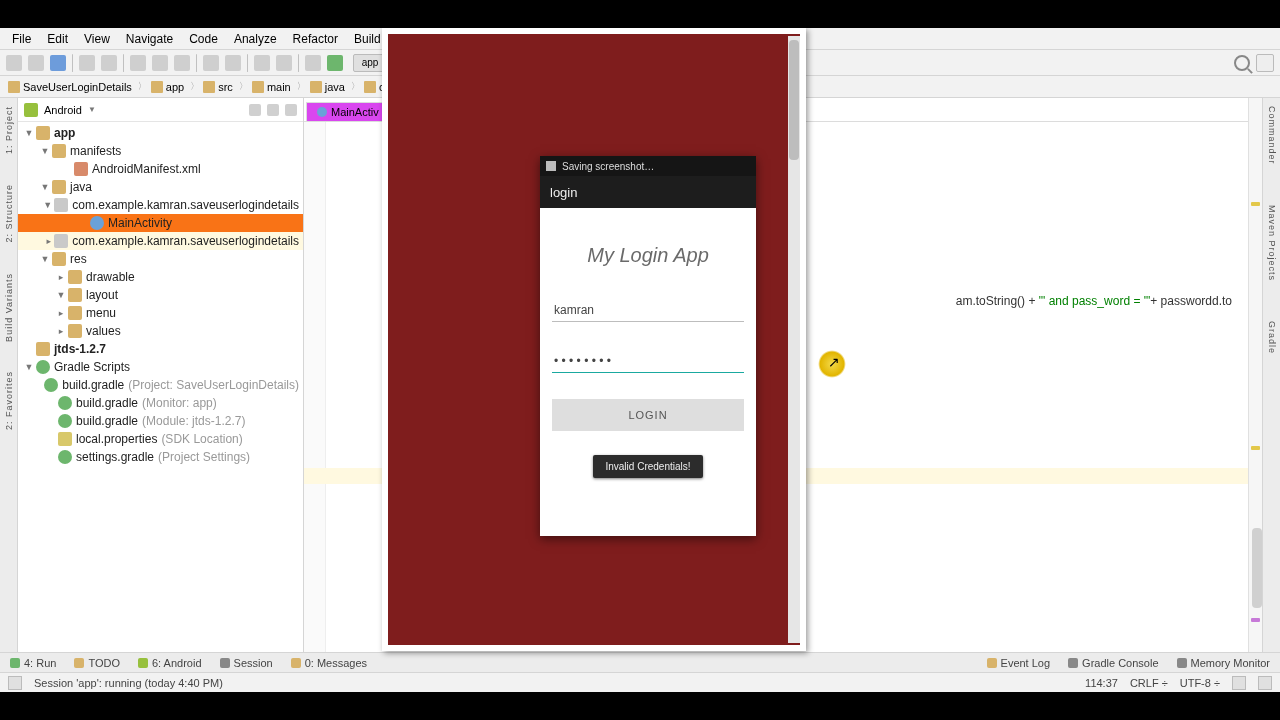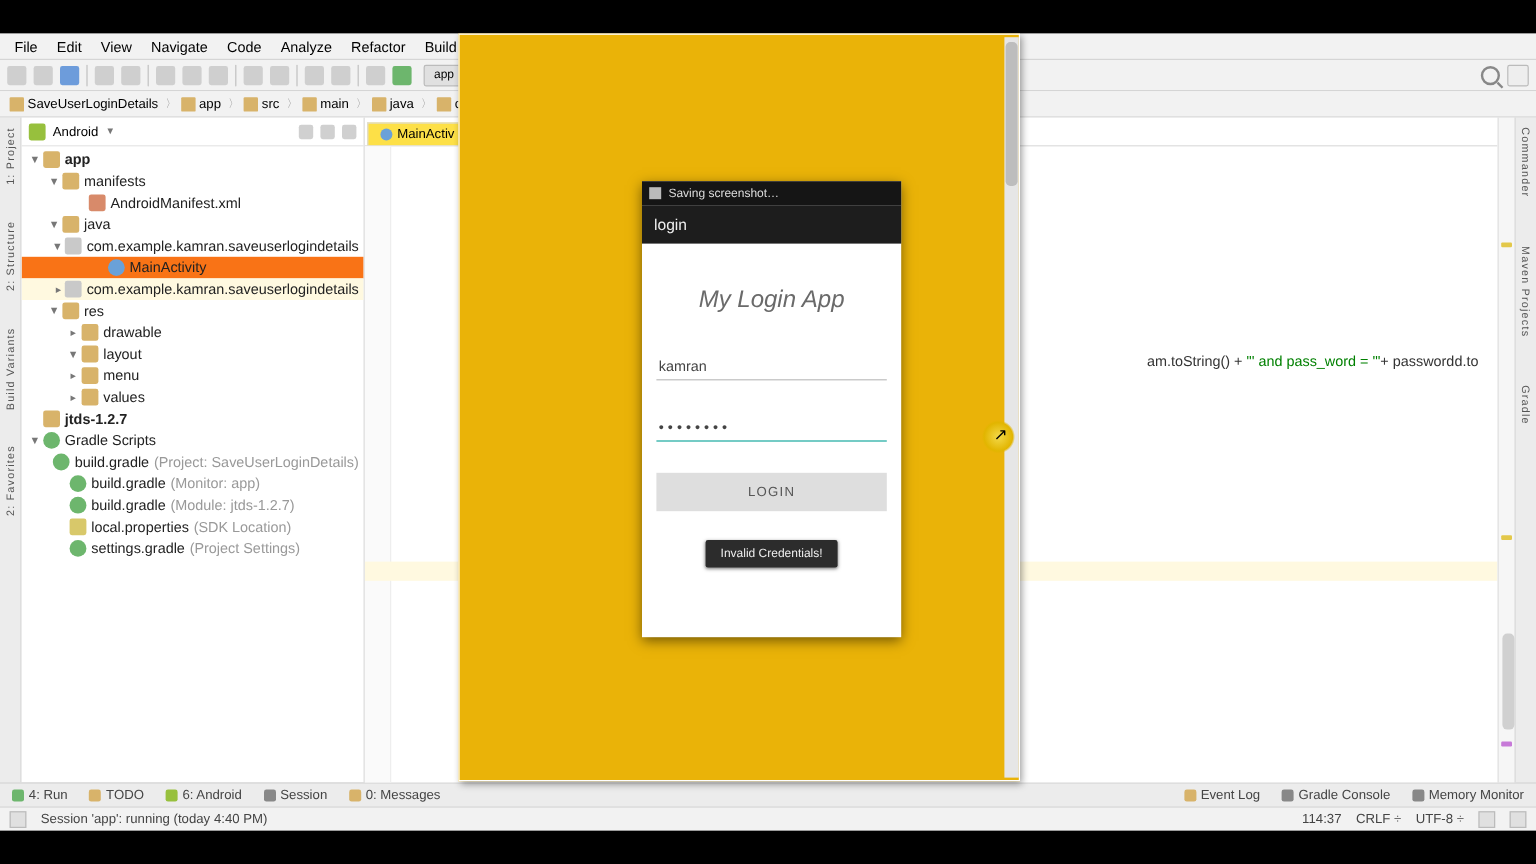--- a/index.html
+++ b/index.html
@@ -59,21 +59,21 @@
 .tree .ic.pkg    { background:#c9c9c9; }
 .tree .ic.java   { background:#6aa1d8; border-radius:50%; }
 .tree .ic.xml    { background:#d88a6a; }
 .tree .ic.gradle { background:#6db66d; border-radius:50%; }
 .tree .ic.prop   { background:#d8c86a; }
 .tree .muted { color:#999; margin-left:4px; }
 
 
 .editor { flex:1; background:#fff; position:relative; overflow:hidden; }
 .editor .tabs { height:24px; border-bottom:1px solid #dcdcdc; display:flex; align-items:flex-end; padding-left:2px; font-size:11px; }
-.editor .tab { background:#fde047; border:1px solid #dcdcdc; border-bottom:none; padding:3px 10px; display:flex; align-items:center; gap:4px; }
+.editor .tab { background:#d946ef; border:1px solid #dcdcdc; border-bottom:none; padding:3px 10px; display:flex; align-items:center; gap:4px; }
 .editor .tab .ic { width:10px;height:10px;background:#6aa1d8;border-radius:50%; }
 .editor .code-line { position:absolute; top:196px; right:16px; font-family:Consolas,monospace; font-size:12px; color:#333; white-space:nowrap; }
 .editor .code-line .str { color:#008000; }
 .editor .hl-band { position:absolute; top:370px; left:0; right:0; height:16px; background:#fff9e0; }
 .editor .gutterstrip { position:absolute; left:0; top:24px; bottom:0; width:22px; border-right:1px solid #eee; background:#fafafa; }
 
 
 .rstrip { width:14px; background:#f6f6f6; border-left:1px solid #e0e0e0; position:relative; }
 .rstrip .m { position:absolute; left:2px; right:2px; height:4px; border-radius:1px; }
 .rstrip .m.y { background:#e3c84a; }
@@ -93,22 +93,22 @@
 .bottom-tools .bt .i.ms { background:#d8b36a; }
 .bottom-tools .spacer { flex:1; }
 
 
 .status-bar { height:20px; background:#f2f2f2; border-top:1px solid #d5d5d5; display:flex; align-items:center; font-size:11px; padding:0 8px; gap:12px; color:#444; }
 .status-bar .spacer { flex:1; }
 .status-bar .pad { width:14px;height:14px; background:#e0e0e0; border:1px solid #bbb; }
 
 
 .emulator-window {
-  position:absolute; top:28px; left:382px; width:468px; height:623px;
-  background:#eab308; border:1px solid #ffffff; box-shadow: 2px 2px 6px rgba(0,0,0,.4);
+  position:absolute; top:28px; left:382px; width:424px; height:623px;
+  background:#7f1d1d; border:6px solid #ffffff; box-shadow: 2px 2px 6px rgba(0,0,0,.4);
 }
 .emu-scroll { position:absolute; right:0; top:2px; bottom:2px; width:12px; background:#e6e6e6; }
 .emu-scroll .th { position:absolute; top:4px; left:1px; right:1px; height:120px; background:#bdbdbd; border-radius:4px; }
 
 
 .phone { position:absolute; left:152px; top:122px; width:216px; height:380px; background:#fff; box-shadow:0 3px 10px rgba(0,0,0,.5); display:flex; flex-direction:column; }
 .phone .notif { height:20px; background:#151515; color:#ddd; font-size:10px; display:flex; align-items:center; padding:0 6px; gap:6px; }
 .phone .notif .pic { width:10px;height:10px;background:#bbb;}
 .phone .appbar { height:32px; background:#1d1d1d; color:#eee; display:flex; align-items:center; padding:0 10px; font-size:13px; }
 .phone .body { flex:1; padding:18px 12px 12px; display:flex; flex-direction:column; align-items:stretch; }

